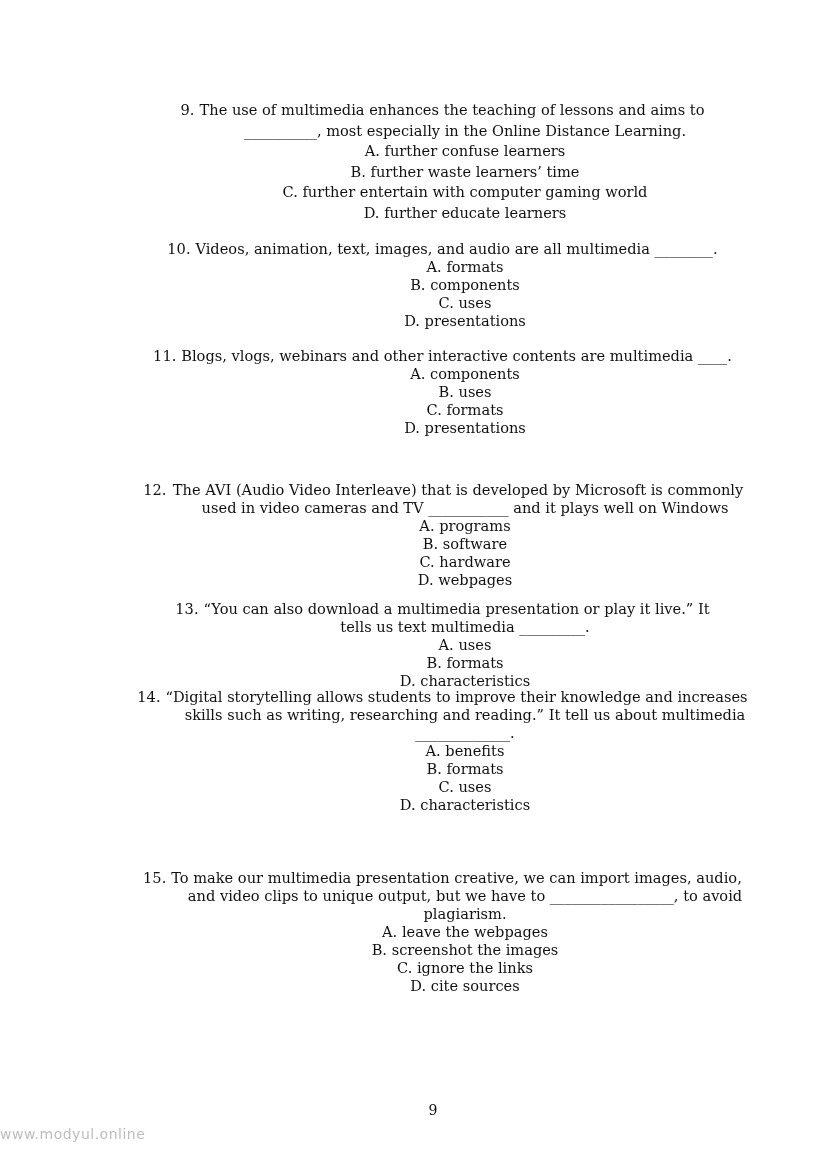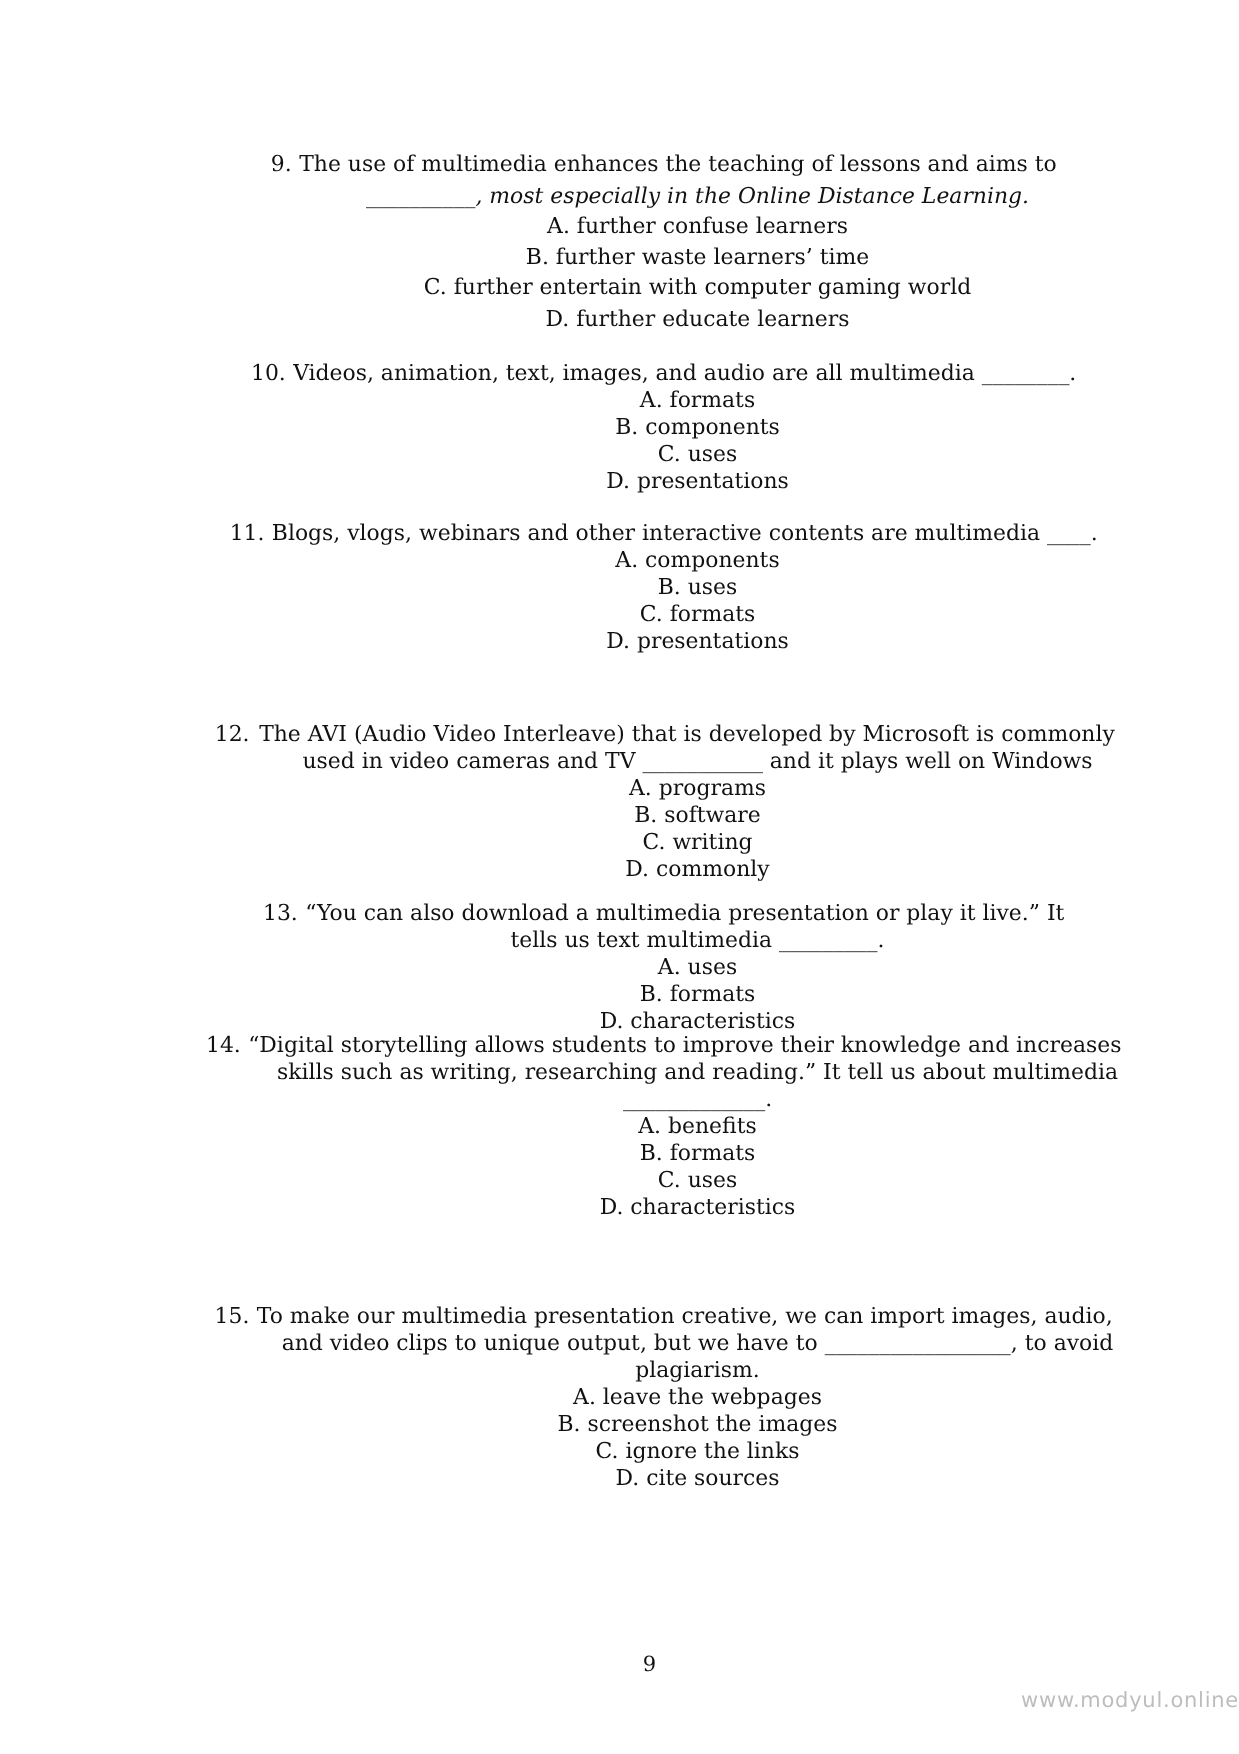--- a/index.html
+++ b/index.html
@@ -4,25 +4,25 @@
 <style>
   html, body { margin:0; padding:0; background:#ffffff; }
   body { width:826px; height:1169px; position:relative; overflow:hidden;
          font-family:"DejaVu Serif", serif; color:#111; }
   .q { position:absolute; left:120px; width:640px; font-size:14.6px; line-height:18px;text-align:center; }
   .stem-line { white-space:nowrap; }
   .num { display:inline-block; width:33px; }
   .cont { padding-left:50px; white-space:nowrap; }
   .opt { padding-left:50px; white-space:nowrap; }
   .q9 .opt { line-height:20.5px; }
-  .q9 .cont { line-height:20.5px;font-style:italic; }
+  .q9 .cont { line-height:20.5px; }
   .q9 .stem-line { line-height:20.5px; }
   .page-num { position:absolute; top:1102px; left:0; width:866px; text-align:center;
               font-size:14px; font-family:"DejaVu Serif", serif; }
-  .watermark { position:absolute; top:1126px; left:0; width:826px; text-align:right;
+  .watermark { position:absolute; top:1126px; left:0; width:826px; text-align:left;
                font-size:14px; color:#bdbdbd; font-family:"DejaVu Sans", sans-serif; letter-spacing:0.5px; }
 </style>
 </head>
 <body>
 
 <div class="q q9" style="top:100px;">
   <div class="stem-line"><span class="num" style="width:24px">9.</span><span>The use of multimedia enhances the teaching of lessons and aims to</span></div>
   <div class="cont">__________, most especially in the Online Distance Learning.</div>
   <div class="opt">A. further confuse learners</div>
   <div class="opt">B. further waste learners’ time</div>
@@ -44,22 +44,22 @@
   <div class="opt">B. uses</div>
   <div class="opt">C. formats</div>
   <div class="opt">D. presentations</div>
 </div>
 
 <div class="q" style="top:456px;margin-top:25px;">
   <div class="stem-line"><span class="num" style="width:36px">12.</span><span>The AVI (Audio Video Interleave) that is developed by Microsoft is commonly</span></div>
   <div class="cont">used in video cameras and TV ___________ and it plays well on Windows</div>
   <div class="opt">A. programs</div>
   <div class="opt">B. software</div>
-  <div class="opt">C. writing</div>
-  <div class="opt">D. commonly</div>
+  <div class="opt">C. hardware</div>
+  <div class="opt">D. webpages</div>
 </div>
 
 <div class="q" style="top:600px;">
   <div class="stem-line"><span class="num">13.</span><span>“You can also download a multimedia presentation or play it live.”  It</span></div>
   <div class="cont">tells us text multimedia _________.</div>
   <div class="opt">A. uses</div>
   <div class="opt">B. formats</div>
   <div class="opt">D. characteristics</div>
 </div>
 

